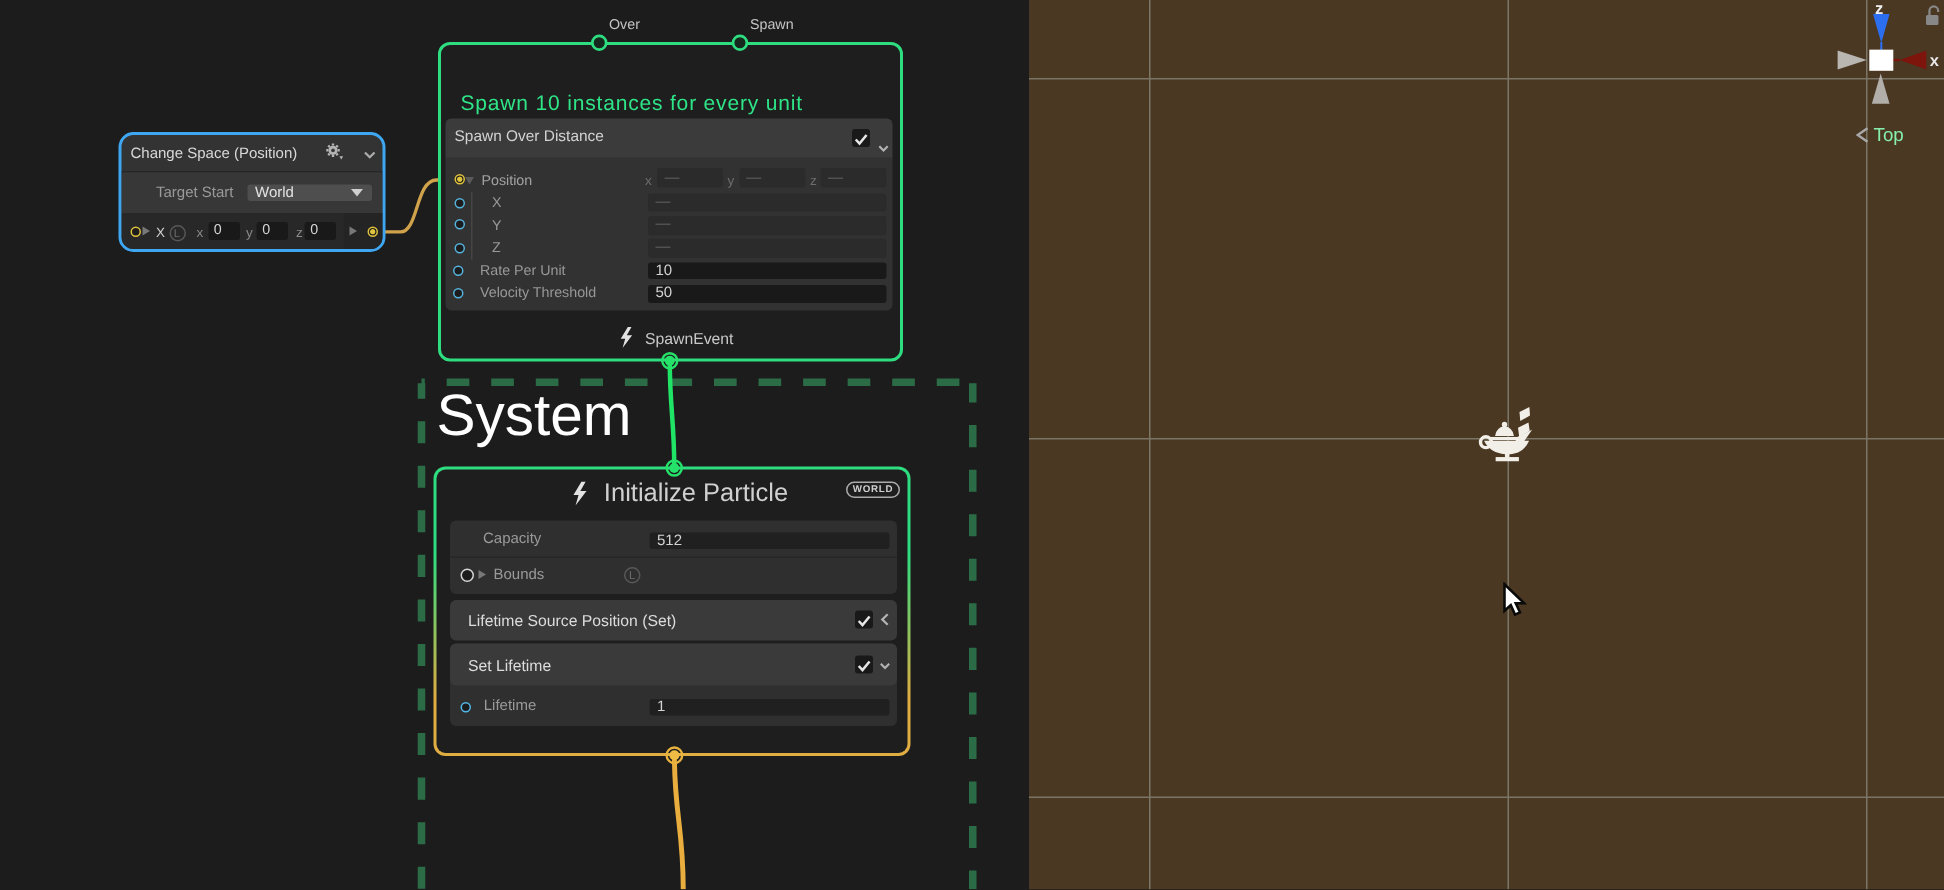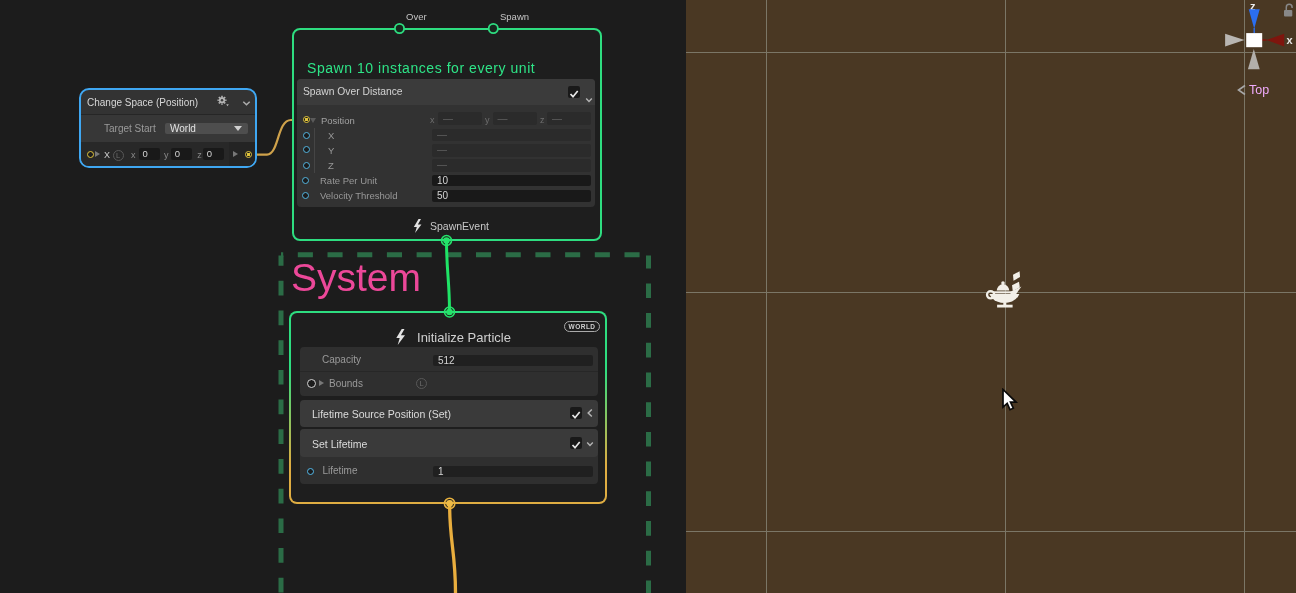--- a/index.html
+++ b/index.html
@@ -22,21 +22,21 @@
 #spawn{position:absolute;left:292px;top:28px;width:310px;height:213px;border:2px solid #2edd80;border-radius:8px;background:#1e1e1e}
 #spawnblock{position:absolute;left:297px;top:79px;width:298px;height:128px;border-radius:4px;overflow:hidden;background:#323232}
 #spawnblock .hdr{position:absolute;left:0;top:0;width:100%;height:26px;background:#3b3b3b}
 
 #change{position:absolute;left:79px;top:88px;width:178px;height:80px;border:2.5px solid #3fa7f2;border-radius:10px;background:#333333;overflow:hidden}
 
 #initwrap{position:absolute;left:289px;top:311px;width:318px;height:193px;border-radius:8px;background:linear-gradient(180deg,#2edd80 0%,#2edd80 30%,#dfad42 80%);padding:2px}
 #init{position:relative;width:100%;height:100%;background:#1e1e1e;border-radius:6px}
 .ipanel{position:absolute;left:9px;width:298px;background:#2f2f2f;border-radius:4px}
 .ihdr{position:absolute;left:0;top:0;width:100%;background:#3a3a3a;border-radius:4px}
-#system{position:absolute;left:291px;top:255.5px;font-size:39px;letter-spacing:0;color:#ec4899}
+#system{position:absolute;left:291px;top:255.5px;font-size:39px;letter-spacing:0;color:#ffffff}
 #startlbl{position:absolute;left:406px;top:11px;font-size:9.5px;color:#c4c4c4}
 #stoplbl{position:absolute;left:500px;top:11px;font-size:9.5px;color:#c4c4c4}
 </style></head>
 <body>
 <div id="stage">
 
 <div id="scene">
   <div class="gv" style="left:80px"></div>
   <div class="gv" style="left:319px"></div>
   <div class="gv" style="left:558px"></div>
@@ -72,21 +72,21 @@
     <polygon points="62.2,33.7 62.2,46.4 44.5,40" fill="#7e150d"></polygon>
     <rect x="40.2" y="39.2" width="4.3" height="1.6" fill="#7e150d"></rect>
     <rect x="24.2" y="33.1" width="16" height="14.1" fill="#ffffff"></rect>
     <text x="64.5" y="44" font-size="11" font-weight="bold" fill="#e8e8e8">x</text>
 
     <path d="M64.3,10 v-2.8 a2.9,2.9 0 0 1 5.8,0 v0.8" fill="none" stroke="#888888" stroke-width="1.5"></path>
     <rect x="62" y="10" width="8.3" height="6.6" rx="1" fill="#888888"></rect>
 
     <polyline points="23,85.5 16.5,90 23,94.5" fill="none" stroke="#a8a8a8" stroke-width="1.6"></polyline>
   </svg>
-  <div class="lbl" style="left:563px;top:83px;font-size:12.5px;color:#f0abfc">Top</div>
+  <div class="lbl" style="left:563px;top:83px;font-size:12.5px;color:#86efac">Top</div>
 </div>
 
 <svg class="abs" style="left:0;top:0" width="686" height="593" viewBox="0 0 686 593">
 
   <g stroke="#2b6c46" stroke-width="5" fill="none">
     <path d="M281,254.8 H648" stroke-dasharray="15.1 14.6" stroke-dashoffset="12.9"></path>
     <path d="M281,255.5 V593" stroke-dasharray="14.7 15" stroke-dashoffset="4.4"></path>
     <path d="M648.5,255.5 V593" stroke-dasharray="14.7 15" stroke-dashoffset="1.8"></path>
   </g>
 
@@ -176,21 +176,21 @@
 <div class="field" style="left:170.8px;top:148.3px;width:21px;height:12px;padding-left:4px;font-size:9.5px;line-height:12px">0</div>
 <div class="lbl" style="left:197.3px;top:150px;font-size:9px;color:#8a8a8a">z</div>
 <div class="field" style="left:202.8px;top:148.3px;width:21px;height:12px;padding-left:4px;font-size:9.5px;line-height:12px">0</div>
 <div class="tri-r" style="left:233px;top:151.2px"></div>
 <div class="port" style="left:245px;top:151.2px;border:1.5px solid #e0c33c;background:radial-gradient(circle,#e0c33c 0 1.5px,#1c1c1c 2px)"></div>
 
 <div id="system">System</div>
 
 <div id="initwrap">
       <div id="init">
-  <div class="lbl" style="left:5px;top:16px;width:100%;text-align:center;font-size:13px;color:#d0d0d0">
+  <div class="lbl" style="left:5px;top:6px;width:100%;text-align:center;font-size:17px;color:#d0d0d0">
     <svg width="11" height="16" viewBox="0 0 10 16" style="vertical-align:-3px;margin-right:11px">
             <path d="M6.2,0 L0.8,9 L4.2,9 L2.2,16 L9.5,6.3 L5.4,6.3 L9,0 Z" fill="#e2e2e2"></path>
           </svg>Initialize Particle</div>
   <div class="abs" style="left:273px;top:7.5px;border:1px solid #aaaaaa;border-radius:6px;padding:1.5px 3.5px 1px;font-size:6.5px;font-weight:bold;letter-spacing:0.5px;color:#cfcfcf">WORLD</div>
 
   <div class="ipanel" style="top:33.5px;height:49.5px"></div>
         <div class="abs" style="left:9px;top:58px;width:298px;height:1px;background:#272727"></div>
   <div class="lbl" style="left:31px;top:41px;font-size:10px;color:#9a9a9a">Capacity</div>
   <div class="field" style="left:142px;top:41.5px;width:160px;height:11.5px;background:#202020;line-height:11px">512</div>
   <div class="port" style="left:16px;top:65.8px;width:9px;height:9px;border:1.7px solid #d4d4d4"></div>

